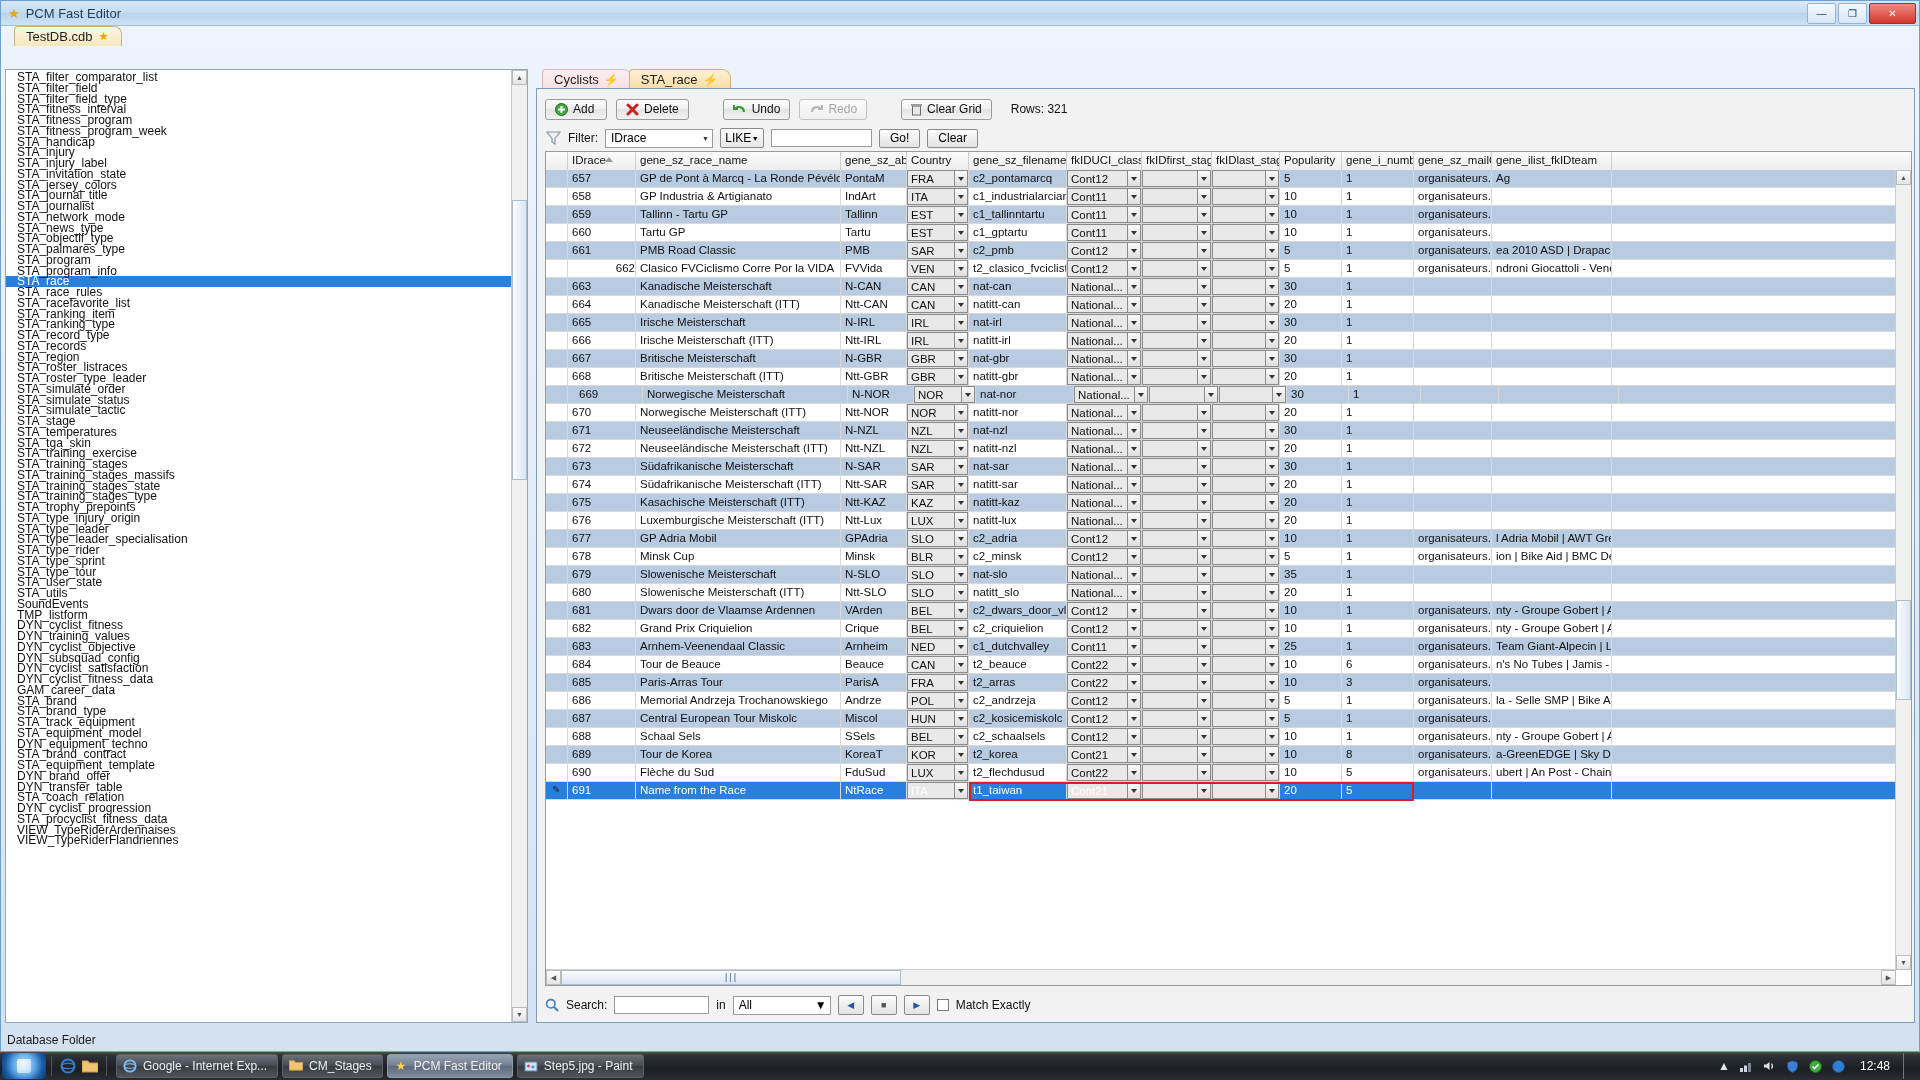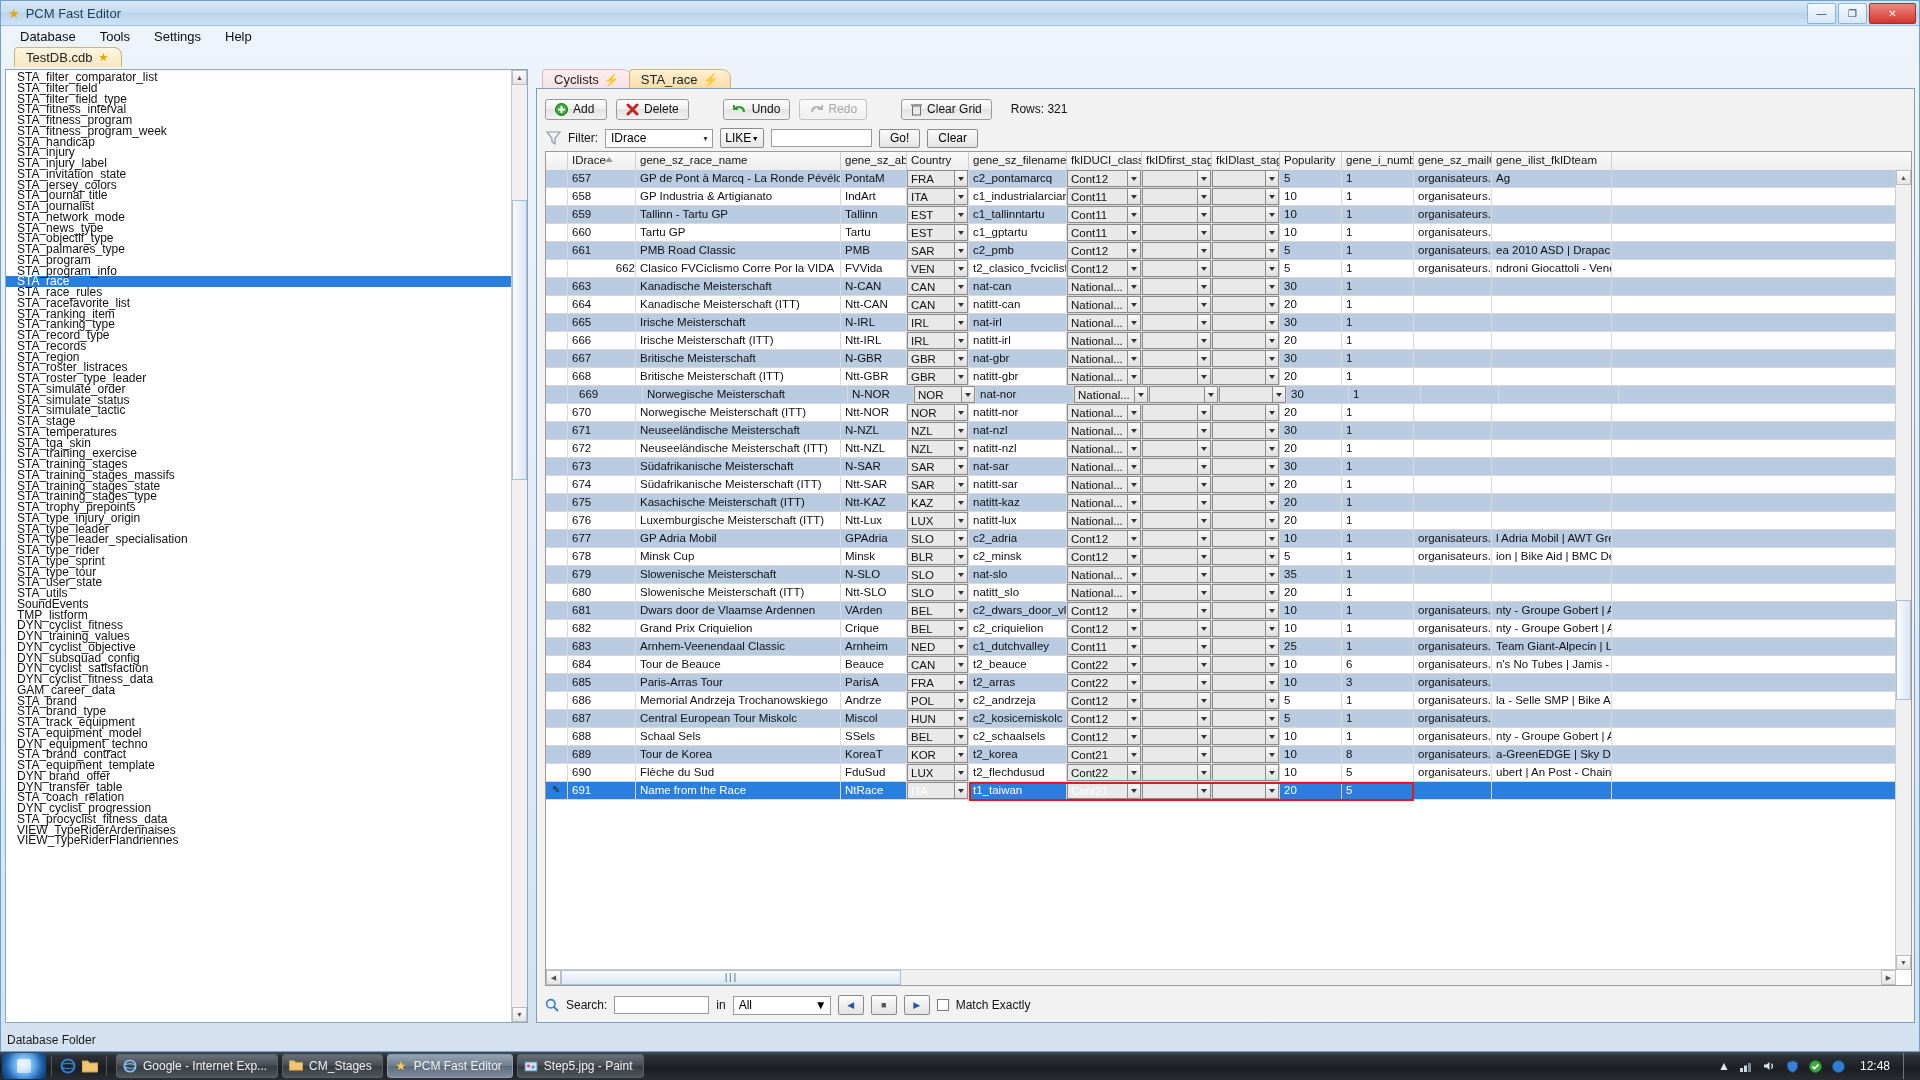--- a/index.html
+++ b/index.html
@@ -149,26 +149,20 @@
   <div class="titlebar">
     <span class="star">★</span>
     <span class="ttl">PCM Fast Editor</span>
     <div class="wbtns">
       <div class="wbtn">—</div>
       <div class="wbtn">❐</div>
       <div class="wbtn close">✕</div>
     </div>
   </div>
 
-  <div class="menubar">
-    <div>Database</div>
-    <div>Tools</div>
-    <div>Settings</div>
-    <div>Help</div>
-  </div>
 
   <div class="dbtabs">
     <div class="dbtab">
       <span>TestDB.cdb</span>
       <span class="st">★</span>
     </div>
   </div>
 
   <div class="body">
 

